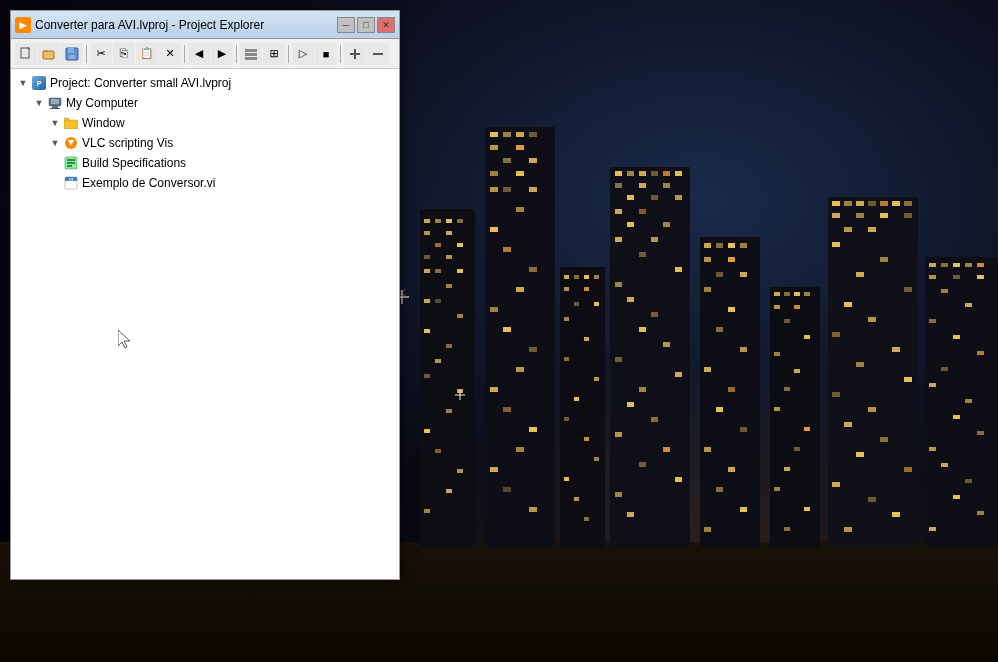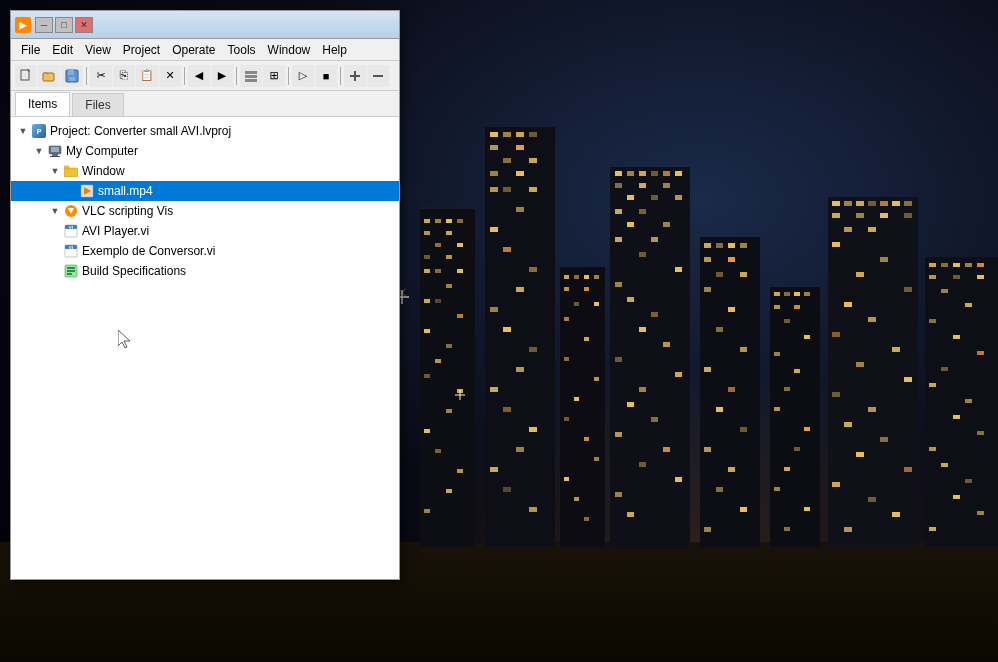--- a/index.html
+++ b/index.html
@@ -499,37 +499,28 @@
     <div style="position:absolute;top:0;left:4px;width:2px;height:10px;background:rgba(255,240,200,0.5);"></div>
   </div>
 </div>
 
 <div class="explorer-window">
 
   <div class="title-bar">
     <div class="title-bar-icon">
       <span style="color:white;font-size:9px;font-weight:bold;">▶</span>
     </div>
+    <span class="title-bar-text">Converter para AVI.lvproj - Project Explorer</span>
     <div class="title-bar-controls">
       <div class="tb-btn">─</div>
       <div class="tb-btn">□</div>
       <div class="tb-btn close">✕</div>
     </div>
   </div>
 
-  <div class="menu-bar">
-    <span class="menu-item">File</span>
-    <span class="menu-item">Edit</span>
-    <span class="menu-item">View</span>
-    <span class="menu-item">Project</span>
-    <span class="menu-item">Operate</span>
-    <span class="menu-item">Tools</span>
-    <span class="menu-item">Window</span>
-    <span class="menu-item">Help</span>
-  </div>
 
   <div class="toolbar">
     <div class="tool-btn" title="New">
       <svg width="14" height="14" viewBox="0 0 14 14">
           <rect x="2" y="1" width="8" height="10" fill="none" stroke="#555" stroke-width="1"></rect>
           <polyline points="8,1 10,1 10,3" fill="#aad" stroke="#555" stroke-width="1"></polyline>
         </svg>
     </div>
     <div class="tool-btn" title="Open">
       <svg width="14" height="14" viewBox="0 0 14 14">
@@ -571,24 +562,20 @@
           <line x1="2" y1="7" x2="12" y2="7" stroke="#555" stroke-width="2"></line>
         </svg>
     </div>
     <div class="tool-btn" title="Remove">
       <svg width="14" height="14" viewBox="0 0 14 14">
           <line x1="2" y1="7" x2="12" y2="7" stroke="#555" stroke-width="2"></line>
         </svg>
     </div>
   </div>
 
-  <div class="tab-bar">
-    <div class="tab active">Items</div>
-    <div class="tab">Files</div>
-  </div>
 
   <div class="tree-panel">
 
     <div class="tree-item indent-0">
       <div class="tree-expand">▼</div>
       <div class="tree-icon">
         <div style="width:14px;height:14px;background:linear-gradient(135deg,#6ab0e0 0%,#2060a0 100%);border-radius:2px;display:flex;align-items:center;justify-content:center;">
           <span style="color:white;font-size:7px;font-weight:bold;">P</span>
         </div>
       </div>
@@ -612,79 +599,58 @@
       <div class="tree-expand">▼</div>
       <div class="tree-icon">
         <svg width="14" height="12" viewBox="0 0 14 12">
           <rect x="0" y="3" width="14" height="9" rx="1" fill="#f0c030" stroke="#c09020" stroke-width="0.5"></rect>
           <rect x="0" y="1" width="5" height="3" rx="1" fill="#f0c030" stroke="#c09020" stroke-width="0.5"></rect>
         </svg>
       </div>
       <span class="tree-label">Window</span>
     </div>
 
-    <div class="tree-item indent-3 selected">
-      <div class="tree-expand" style="visibility:hidden;"></div>
-      <div class="tree-icon">
-        <svg width="14" height="14" viewBox="0 0 14 14">
-          <rect x="1" y="1" width="12" height="12" rx="1" fill="#e0e0e0" stroke="#aaa" stroke-width="0.5"></rect>
-          <polygon points="4,3 4,11 11,7" fill="#f08000"></polygon>
-        </svg>
-      </div>
-      <span class="tree-label">small.mp4</span>
-    </div>
 
     <div class="tree-item indent-2">
       <div class="tree-expand">▼</div>
       <div class="tree-icon">
         <svg width="14" height="14" viewBox="0 0 14 14">
           <circle cx="7" cy="7" r="6" fill="#ff8800"></circle>
           <polygon points="4,4 10,4 7,10" fill="white"></polygon>
         </svg>
       </div>
       <span class="tree-label">VLC scripting Vis</span>
     </div>
 
-    <div class="tree-item indent-2">
-      <div class="tree-expand" style="visibility:hidden;"></div>
-      <div class="tree-icon">
-        <svg width="14" height="14" viewBox="0 0 14 14">
-          <rect x="1" y="1" width="12" height="12" rx="1" fill="white" stroke="#888" stroke-width="0.5"></rect>
-          <rect x="1" y="1" width="12" height="4" rx="1" fill="#4080c0"></rect>
-          <text x="7" y="5" text-anchor="middle" font-size="4" fill="white" font-weight="bold">VI</text>
-        </svg>
-      </div>
-      <span class="tree-label">AVI Player.vi</span>
-    </div>
-
-    <div class="tree-item indent-2">
-      <div class="tree-expand" style="visibility:hidden;"></div>
-      <div class="tree-icon">
-        <svg width="14" height="14" viewBox="0 0 14 14">
-          <rect x="1" y="1" width="12" height="12" rx="1" fill="white" stroke="#888" stroke-width="0.5"></rect>
-          <rect x="1" y="1" width="12" height="4" rx="1" fill="#4080c0"></rect>
-          <text x="7" y="5" text-anchor="middle" font-size="4" fill="white" font-weight="bold">VI</text>
-        </svg>
-      </div>
-      <span class="tree-label">Exemplo de Conversor.vi</span>
-    </div>
 
     <div class="tree-item indent-2">
       <div class="tree-expand" style="visibility:hidden;"></div>
       <div class="tree-icon">
         <svg width="14" height="14" viewBox="0 0 14 14">
           <rect x="1" y="1" width="12" height="12" rx="1" fill="#90ee90" stroke="#2e8b57" stroke-width="0.5"></rect>
           <rect x="3" y="3" width="8" height="2" fill="#2e8b57"></rect>
           <rect x="3" y="6" width="8" height="2" fill="#2e8b57"></rect>
           <rect x="3" y="9" width="5" height="2" fill="#2e8b57"></rect>
         </svg>
       </div>
       <span class="tree-label">Build Specifications</span>
     </div>
 
+    <div class="tree-item indent-2">
+      <div class="tree-expand" style="visibility:hidden;"></div>
+      <div class="tree-icon">
+        <svg width="14" height="14" viewBox="0 0 14 14">
+          <rect x="1" y="1" width="12" height="12" rx="1" fill="white" stroke="#888" stroke-width="0.5"></rect>
+          <rect x="1" y="1" width="12" height="4" rx="1" fill="#4080c0"></rect>
+          <text x="7" y="5" text-anchor="middle" font-size="4" fill="white" font-weight="bold">VI</text>
+        </svg>
+      </div>
+      <span class="tree-label">Exemplo de Conversor.vi</span>
+    </div>
+
   </div>
 
 </div>
 
 <div style="position:absolute;top:330px;left:118px;z-index:100;pointer-events:none;">
   <svg width="16" height="20" viewBox="0 0 16 20">
     <path d="M0,0 L0,16 L4,12 L7,18 L9,17 L6,11 L12,11 Z" fill="white" stroke="#333" stroke-width="0.8"></path>
   </svg>
 </div>
 

